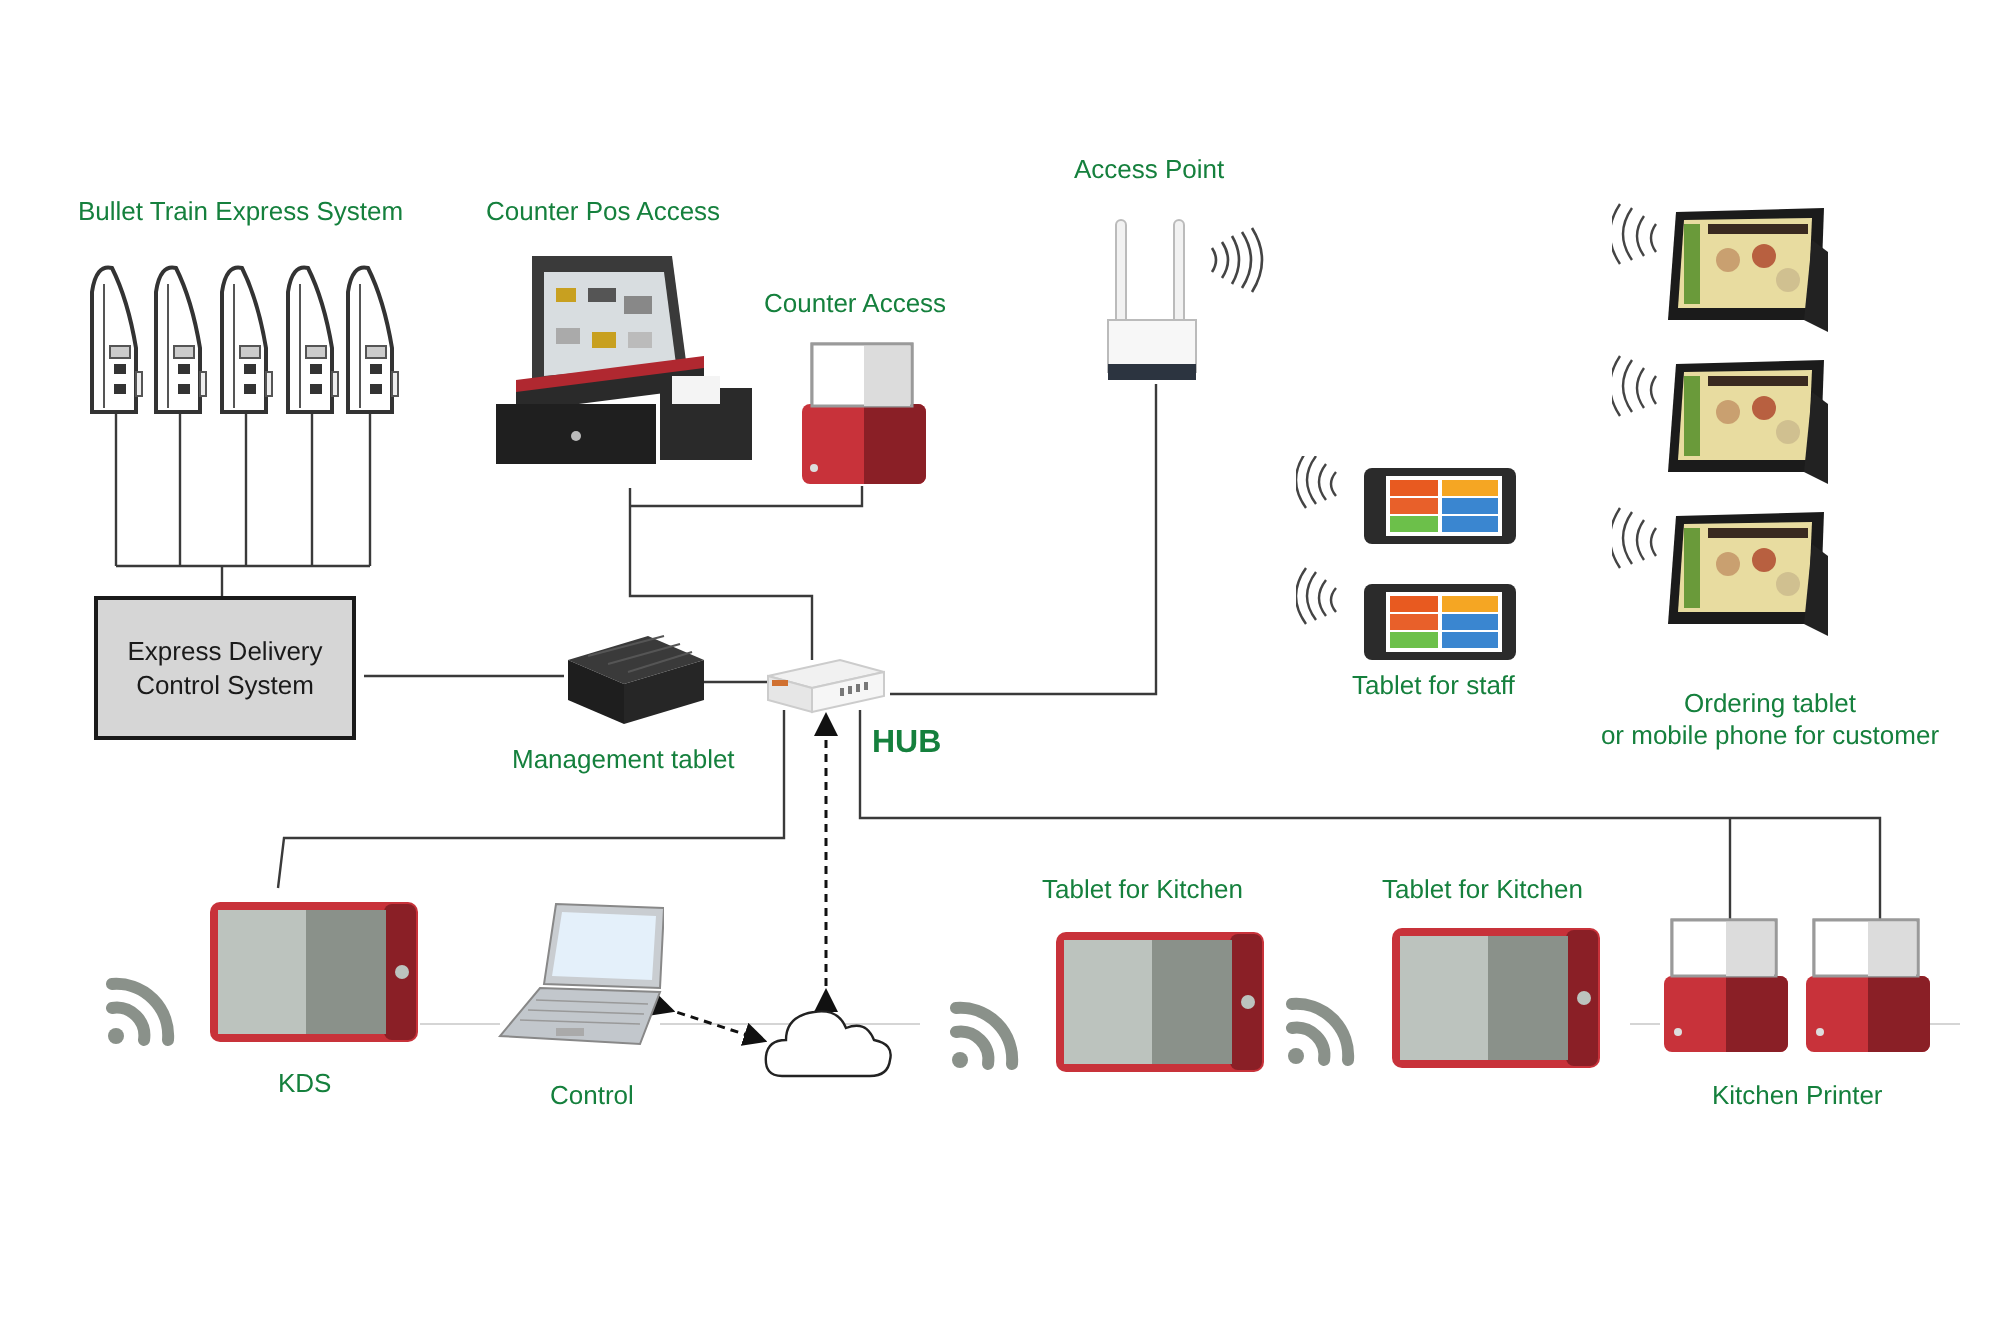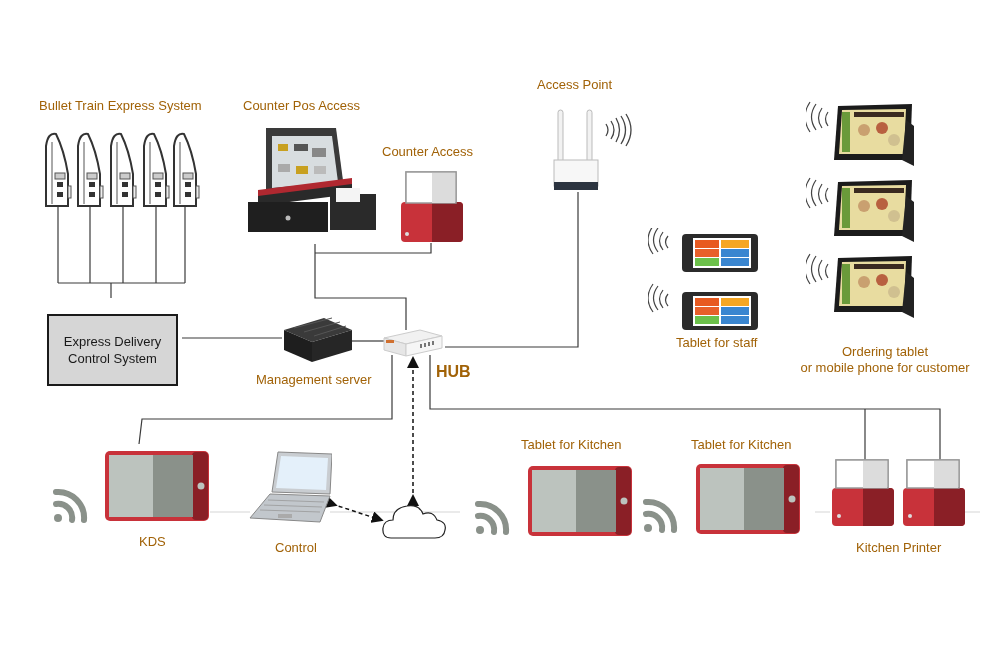--- a/index.html
+++ b/index.html
@@ -1,26 +1,26 @@
 <!DOCTYPE html>
 <html><head>
 <meta charset="utf-8">
 <style>
   html, body { margin: 0; padding: 0; background: #ffffff; }
   body { width: 1000px; height: 663px; position: relative; overflow: hidden;
          font-family: "Liberation Sans", sans-serif; color: #1a1a1a; }
-  .label { position: absolute; font-size: 13px; white-space: nowrap; color: #a16207; }
+  .label { position: absolute; font-size: 13px; white-space: nowrap; color: #15803d; }
   .center { text-align: right; transform: translateX(-50%); }
   .hub-label { font-weight: bold; font-size: 16px; }
   svg.wires { position: absolute; left: 0; top: 0; }
   .dev { position: absolute; }
   .edcs { position: absolute; left: 47px; top: 298px; width: 131px; height: 72px;
           background: #d6d6d6; border: 2px solid #1a1a1a; box-sizing: border-box;
           display: flex; align-items: center; justify-content: center; text-align: center;
-          font-size: 13px; line-height: 17px; margin-top: 16px; }
+          font-size: 13px; line-height: 17px; }
 </style>
 </head>
 <body>
 
 <svg class="wires" width="1000" height="663">
   <defs>
     <marker id="arr" markerWidth="8" markerHeight="8" refX="4" refY="4" orient="auto">
       <path d="M0,0 L8,4 L0,8 z" fill="#111"></path>
     </marker>
   </defs>
@@ -131,21 +131,21 @@
 </svg>
 
 <svg class="dev" style="left:280px;top:316px" width="74" height="48">
   <polygon points="4,14 44,2 72,14 32,26" fill="#3a3a3a"></polygon>
   <polygon points="4,14 32,26 32,46 4,34" fill="#1e1e1e"></polygon>
   <polygon points="32,26 72,14 72,34 32,46" fill="#262626"></polygon>
   <line x1="14" y1="12" x2="52" y2="2" stroke="#555"></line>
   <line x1="24" y1="16" x2="60" y2="6" stroke="#555"></line>
   <line x1="34" y1="20" x2="66" y2="10" stroke="#555"></line>
 </svg>
-<div class="label" style="left:256px;top:372px">Management server</div>
+<div class="label" style="left:256px;top:372px">Management tablet</div>
 
 <svg class="dev" style="left:380px;top:328px" width="66" height="30">
   <polygon points="4,10 40,2 62,8 26,16" fill="#f1f1f1" stroke="#ccc"></polygon>
   <polygon points="4,10 26,16 26,28 4,22" fill="#e6e6e6" stroke="#ccc"></polygon>
   <polygon points="26,16 62,8 62,20 26,28" fill="#f6f6f6" stroke="#ccc"></polygon>
   <rect x="6" y="12" width="8" height="3" fill="#d07030"></rect>
   <g fill="#777">
       <rect x="40" y="16" width="2" height="4"></rect>
       <rect x="44" y="15" width="2" height="4"></rect>
       <rect x="48" y="14" width="2" height="4"></rect>

